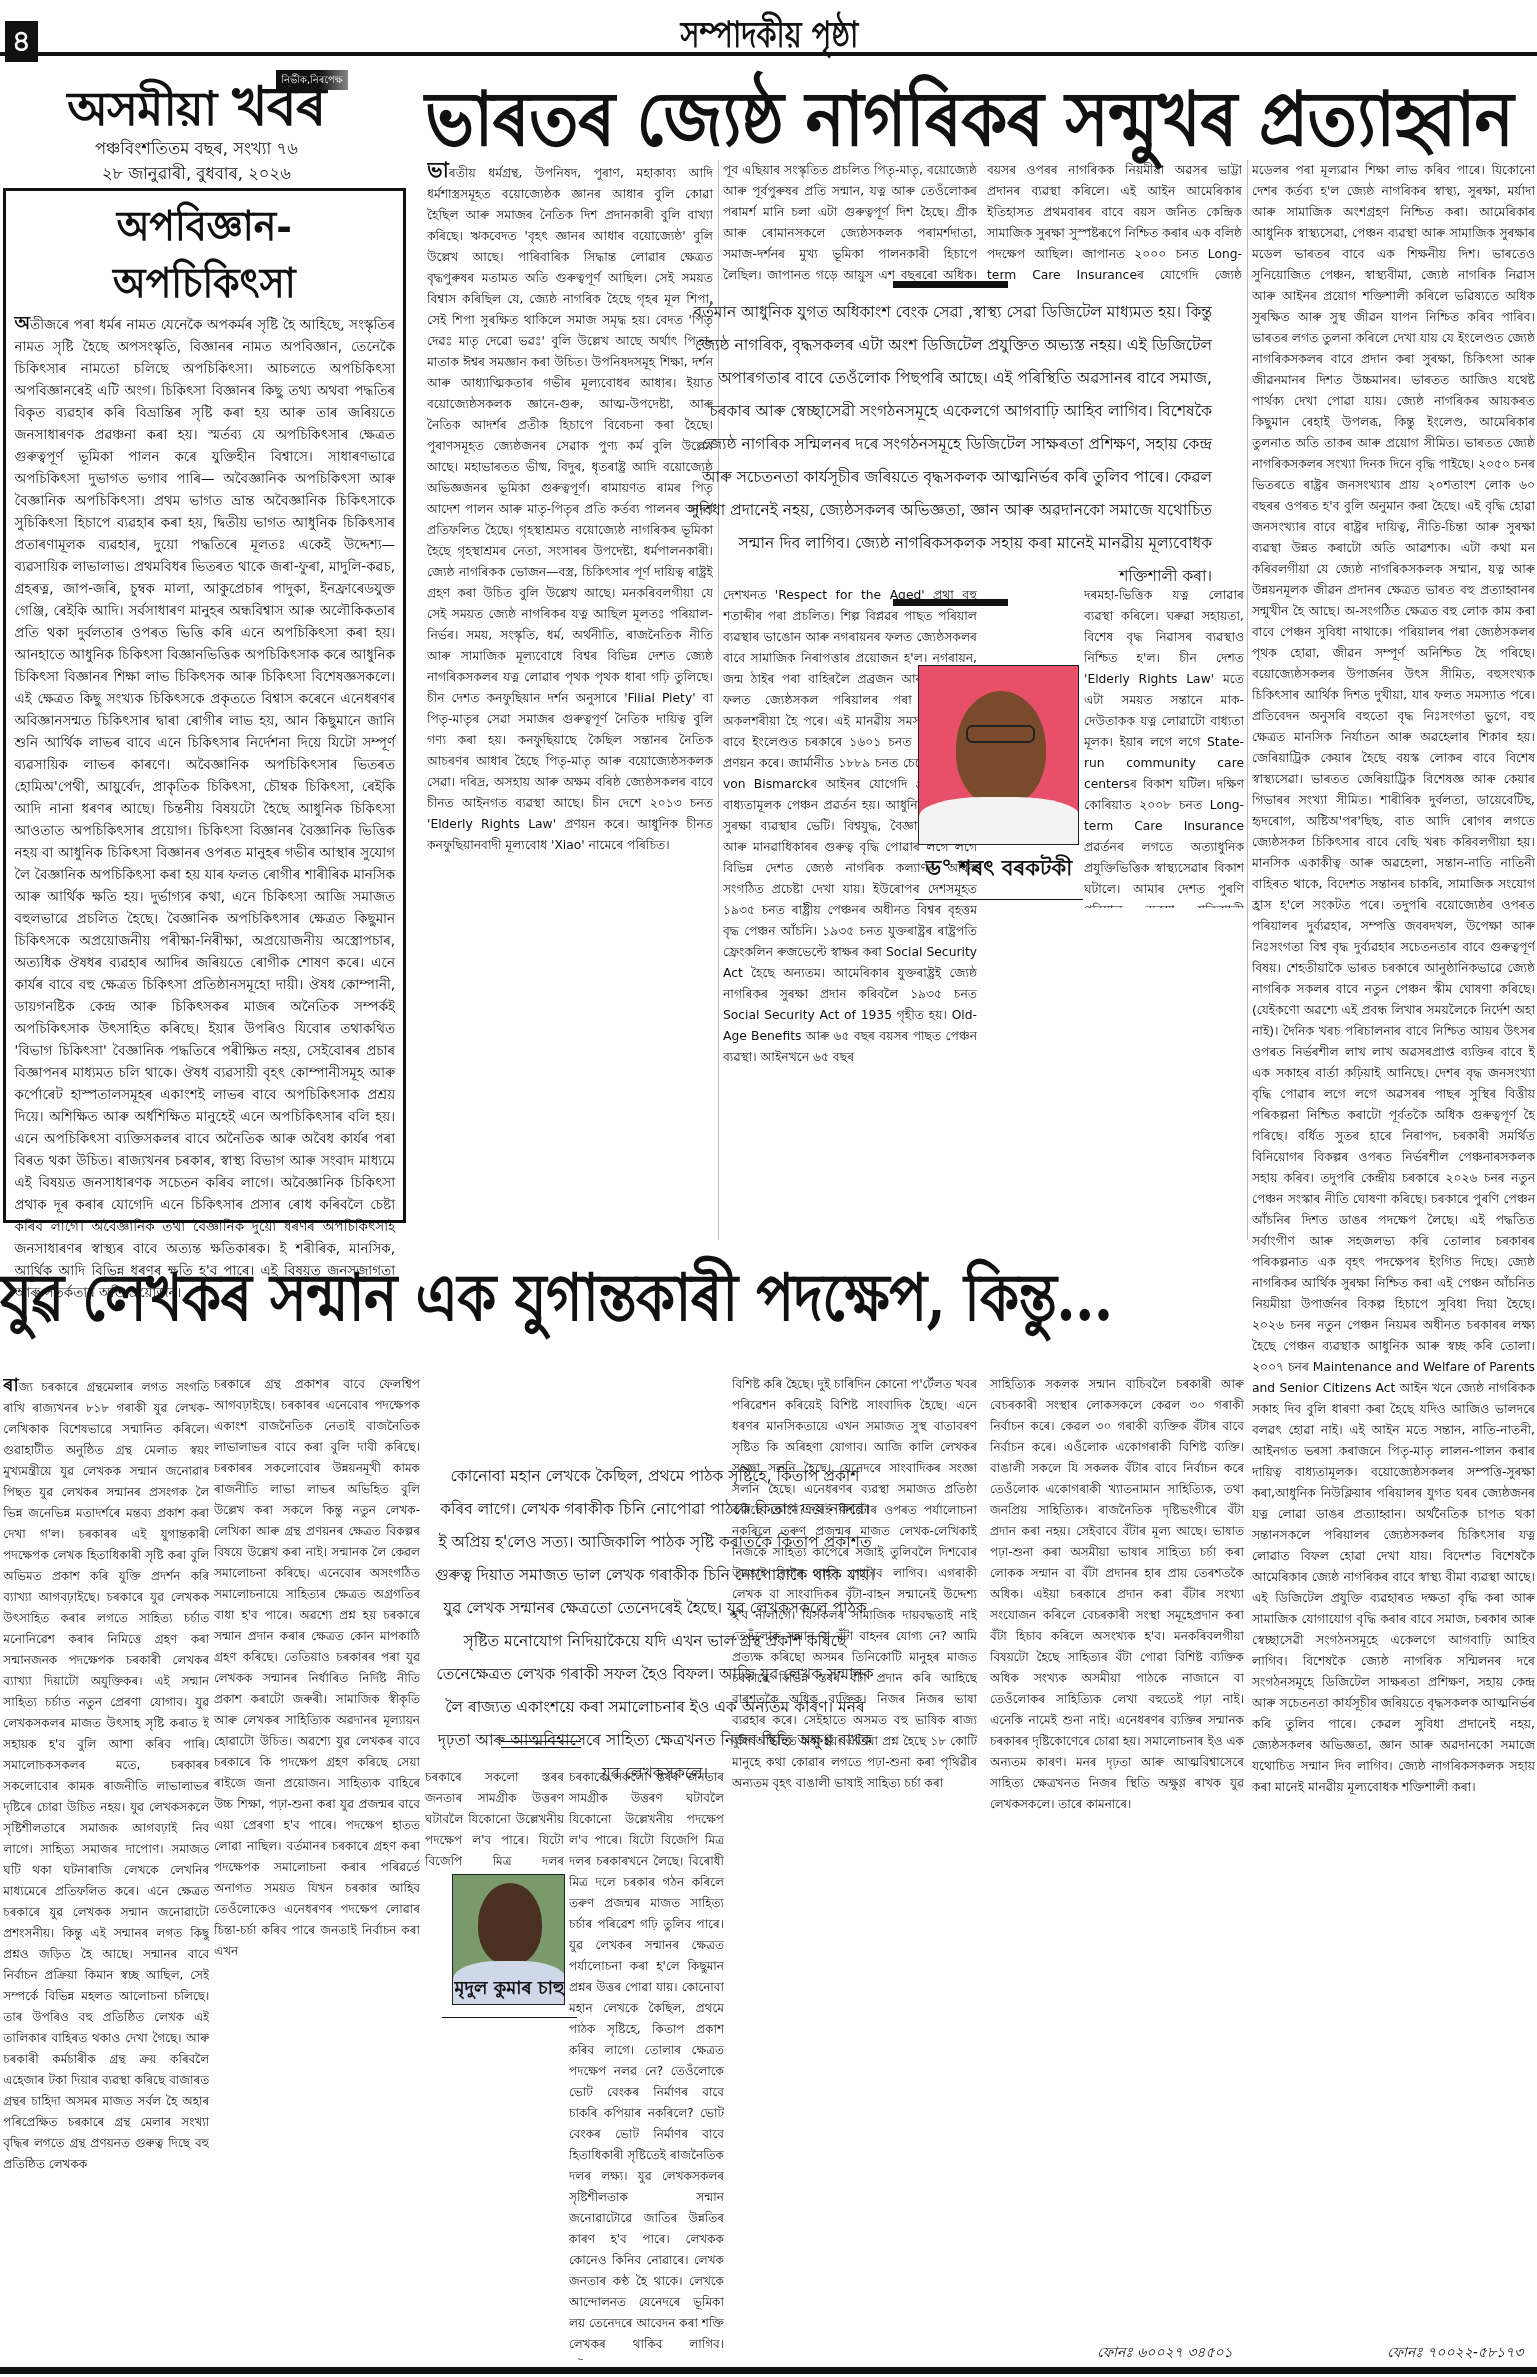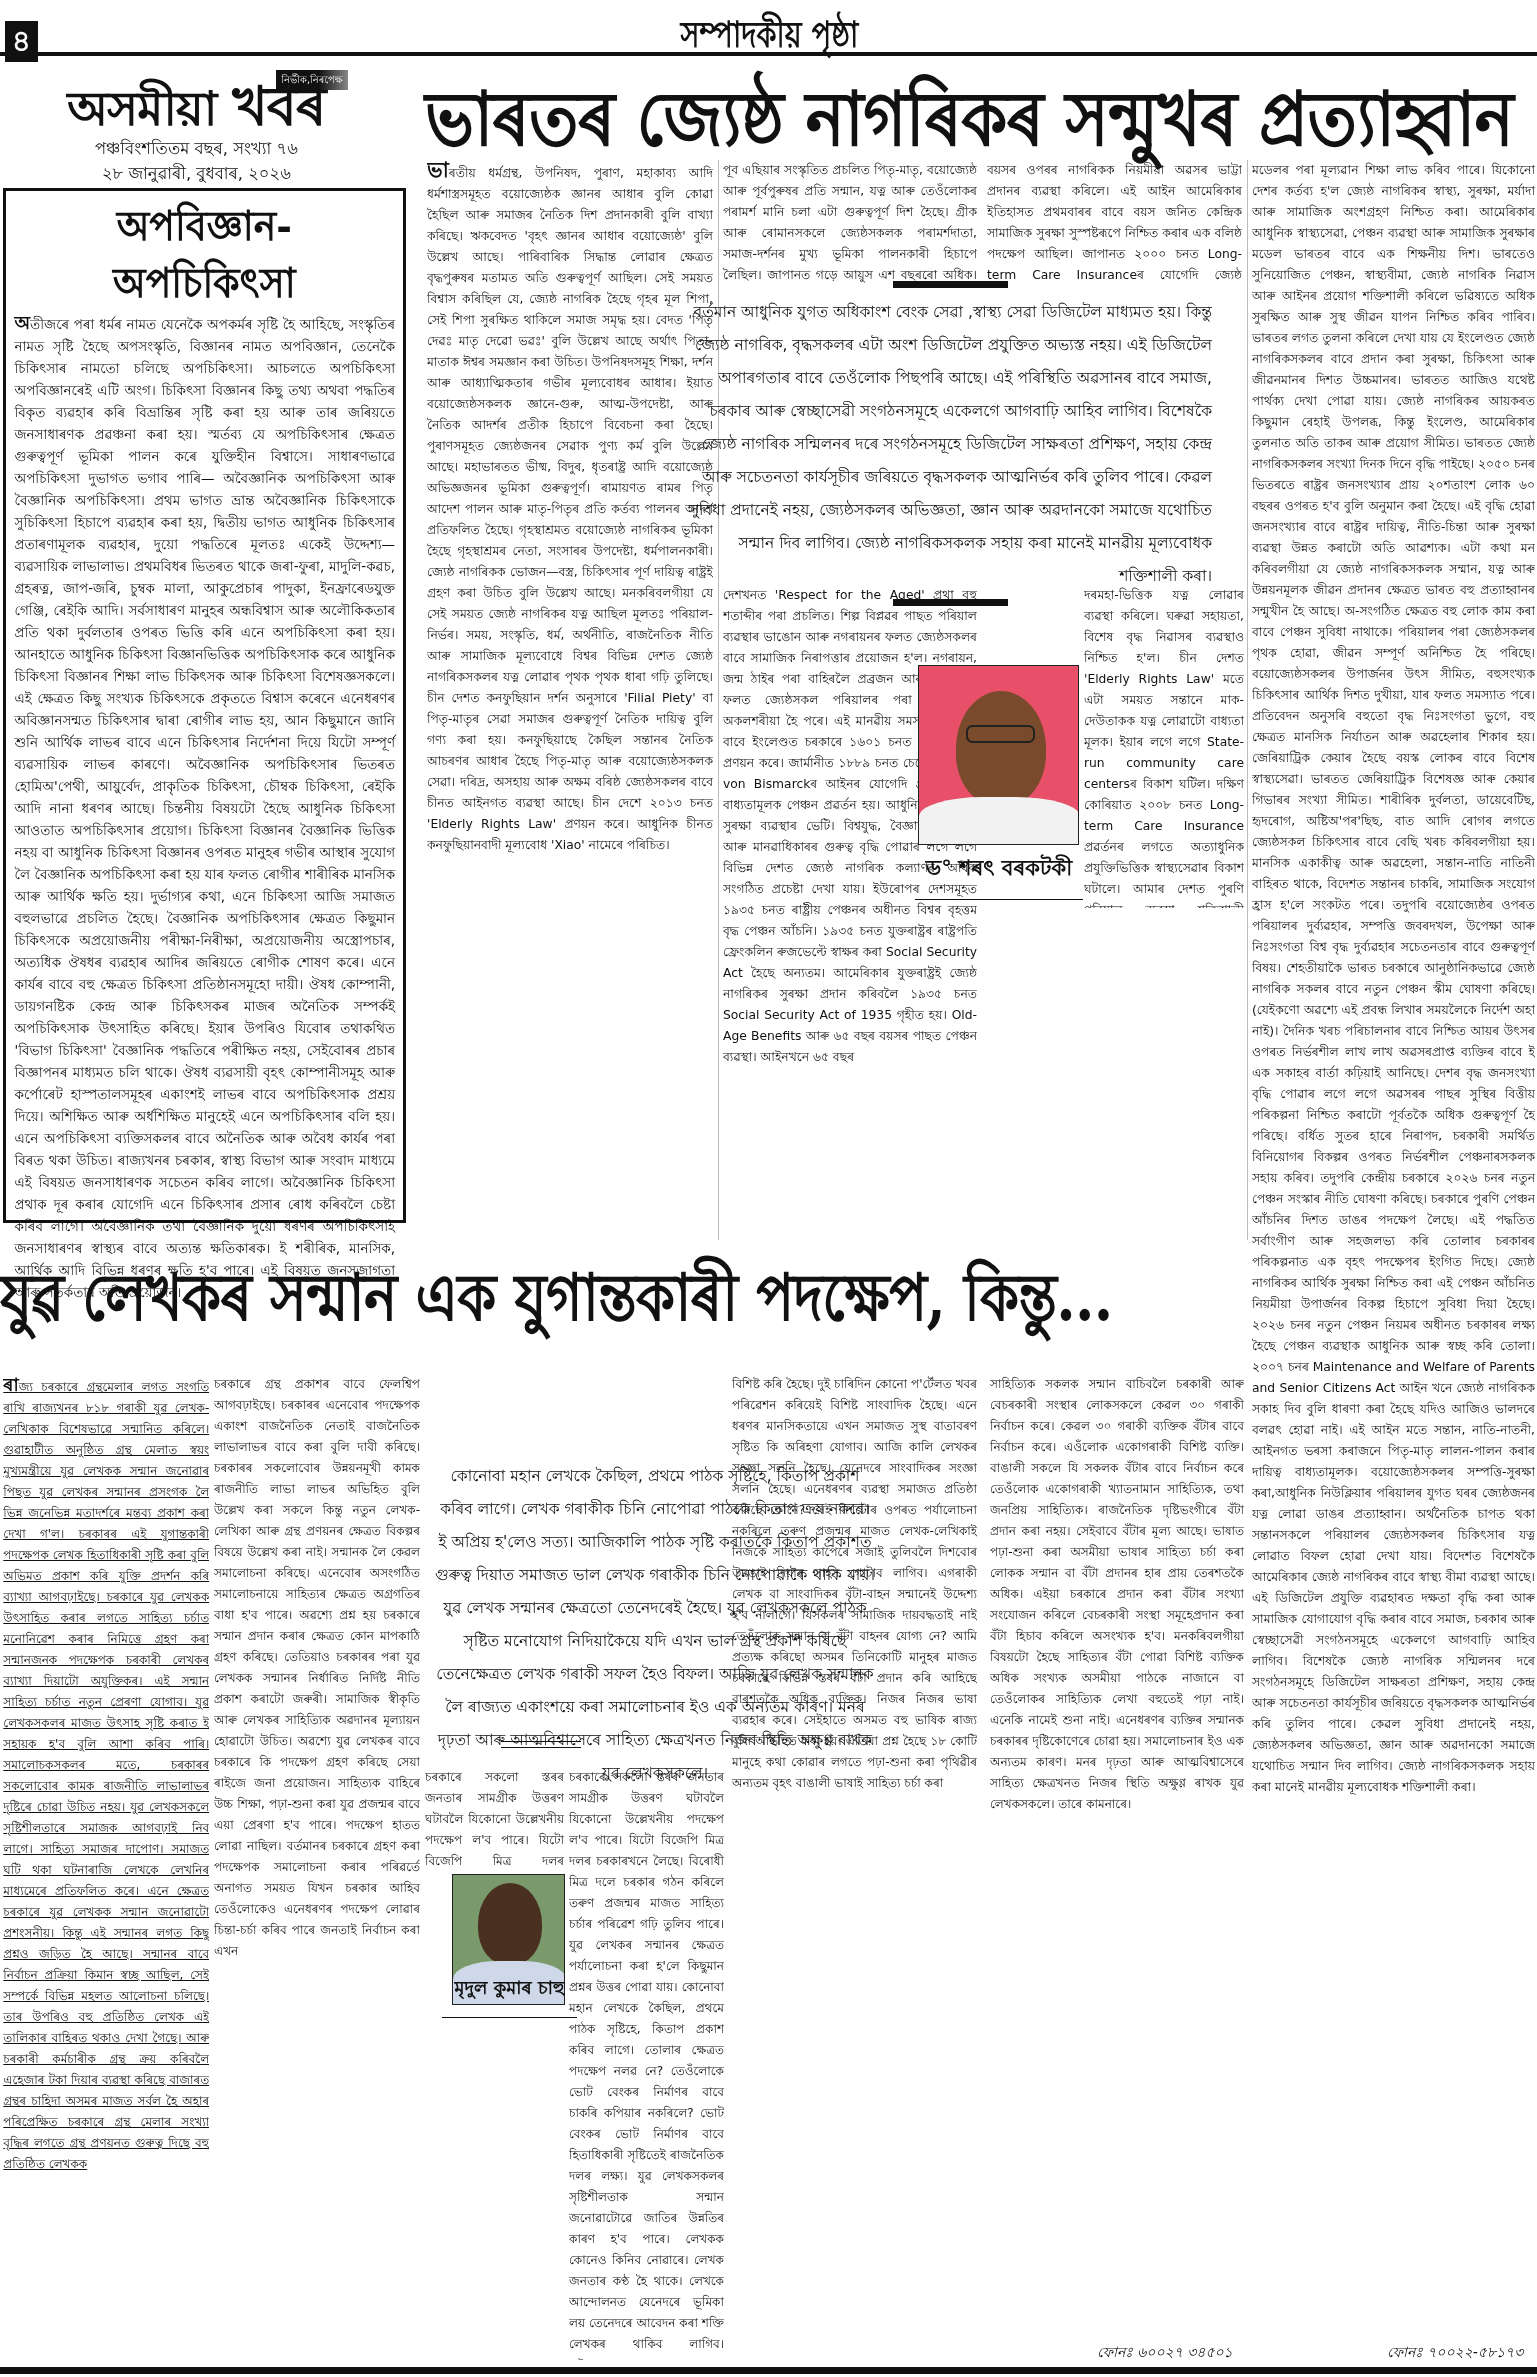--- a/index.html
+++ b/index.html
@@ -109,21 +109,21 @@
   <div style="position:absolute;left:47px;top:59px;width:69px;height:18px;border:2.5px solid #222;border-radius:6.5px;"></div>
   <div style="position:absolute;left:0;top:131px;width:161px;height:49px;background:#f2f2f2;border-radius:40% 40% 0 0;"></div>
 </div>
 <div class="byline" style="left:915px; top:852px; width:168px; font-size:21px;">ড° শৰৎ বৰকটকী</div>
 
 <div class="vrule" style="left:1247px; top:160px; height:1080px;"></div>
 <div class="col" style="left:1252px; top:160px; width:283px; height:2148px;">মডেলৰ পৰা মূল্যৱান শিক্ষা লাভ কৰিব পাৰে। যিকোনো দেশৰ কৰ্তব্য হ'ল জ্যেষ্ঠ নাগৰিকৰ স্বাস্থ্য, সুৰক্ষা, মৰ্যাদা আৰু সামাজিক অংশগ্ৰহণ নিশ্চিত কৰা। আমেৰিকাৰ আধুনিক স্বাস্থ্যসেৱা, পেঞ্চন ব্যৱস্থা আৰু সামাজিক সুৰক্ষাৰ মডেল ভাৰতৰ বাবে এক শিক্ষনীয় দিশ। ভাৰতেও সুনিয়োজিত পেঞ্চন, স্বাস্থ্যবীমা, জ্যেষ্ঠ নাগৰিক নিৱাস আৰু আইনৰ প্ৰয়োগ শক্তিশালী কৰিলে ভৱিষ্যতে অধিক সুৰক্ষিত আৰু সুস্থ জীৱন যাপন নিশ্চিত কৰিব পাৰিব। ভাৰতৰ লগত তুলনা কৰিলে দেখা যায় যে ইংলেণ্ডত জ্যেষ্ঠ নাগৰিকসকলৰ বাবে প্ৰদান কৰা সুৰক্ষা, চিকিৎসা আৰু জীৱনমানৰ দিশত উচ্চমানৰ। ভাৰতত আজিও যথেষ্ট পাৰ্থক্য দেখা পোৱা যায়। জ্যেষ্ঠ নাগৰিকৰ আয়কৰত কিছুমান ৰেহাই উপলব্ধ, কিন্তু ইংলেণ্ড, আমেৰিকাৰ তুলনাত অতি তাকৰ আৰু প্ৰয়োগ সীমিত। ভাৰতত জ্যেষ্ঠ নাগৰিকসকলৰ সংখ্যা দিনক দিনে বৃদ্ধি পাইছে। ২০৫০ চনৰ ভিতৰতে ৰাষ্ট্ৰৰ জনসংখ্যাৰ প্ৰায় ২০শতাংশ লোক ৬০ বছৰৰ ওপৰত হ'ব বুলি অনুমান কৰা হৈছে। এই বৃদ্ধি হোৱা জনসংখ্যাৰ বাবে ৰাষ্ট্ৰৰ দায়িত্ব, নীতি-চিন্তা আৰু সুৰক্ষা ব্যৱস্থা উন্নত কৰাটো অতি আৱশ্যক। এটা কথা মন কৰিবলগীয়া যে জ্যেষ্ঠ নাগৰিকসকলক সম্মান, যত্ন আৰু উন্নয়নমূলক জীৱন প্ৰদানৰ ক্ষেত্ৰত ভাৰত বহু প্ৰত্যাহ্বানৰ সন্মুখীন হৈ আছে। অ-সংগঠিত ক্ষেত্ৰত বহু লোক কাম কৰা বাবে পেঞ্চন সুবিধা নাথাকে। পৰিয়ালৰ পৰা জ্যেষ্ঠসকলৰ পৃথক হোৱা, জীৱন সম্পূৰ্ণ অনিশ্চিত হৈ পৰিছে। বয়োজ্যেষ্ঠসকলৰ উপাৰ্জনৰ উৎস সীমিত, বহুসংখ্যক চিকিৎসাৰ আৰ্থিক দিশত দুখীয়া, যাৰ ফলত সমস্যাত পৰে। প্ৰতিবেদন অনুসৰি বহুতো বৃদ্ধ নিঃসংগতা ভুগে, বহু ক্ষেত্ৰত মানসিক নিৰ্যাতন আৰু অৱহেলাৰ শিকাৰ হয়। জেৰিয়াট্ৰিক কেয়াৰ হৈছে বয়স্ক লোকৰ বাবে বিশেষ স্বাস্থ্যসেৱা। ভাৰতত জেৰিয়াট্ৰিক বিশেষজ্ঞ আৰু কেয়াৰ গিভাৰৰ সংখ্যা সীমিত। শাৰীৰিক দুৰ্বলতা, ডায়েবেটিছ, হৃদৰোগ, অষ্টিঅ'পৰ'ছিছ, বাত আদি ৰোগৰ লগতে জ্যেষ্ঠসকল চিকিৎসাৰ বাবে বেছি খৰচ কৰিবলগীয়া হয়। মানসিক একাকীত্ব আৰু অৱহেলা, সন্তান-নাতি নাতিনী বাহিৰত থাকে, বিদেশত সন্তানৰ চাকৰি, সামাজিক সংযোগ হ্ৰাস হ'লে সংকটত পৰে। তদুপৰি বয়োজ্যেষ্ঠৰ ওপৰত পৰিয়ালৰ দুৰ্ব্যৱহাৰ, সম্পত্তি জবৰদখল, উপেক্ষা আৰু নিঃসংগতা বিশ্ব বৃদ্ধ দুৰ্ব্যৱহাৰ সচেতনতাৰ বাবে গুৰুত্বপূৰ্ণ বিষয়। শেহতীয়াকৈ ভাৰত চৰকাৰে আনুষ্ঠানিকভাৱে জ্যেষ্ঠ নাগৰিক সকলৰ বাবে নতুন পেঞ্চন স্কীম ঘোষণা কৰিছে। (যেইকণো অৱশ্যে এই প্ৰবন্ধ লিখাৰ সময়লৈকে নিৰ্দেশ অহা নাই)। দৈনিক খৰচ পৰিচালনাৰ বাবে নিশ্চিত আয়ৰ উৎসৰ ওপৰত নিৰ্ভৰশীল লাখ লাখ অৱসৰপ্ৰাপ্ত ব্যক্তিৰ বাবে ই এক সকাহৰ বাৰ্তা কঢ়িয়াই আনিছে। দেশৰ বৃদ্ধ জনসংখ্যা বৃদ্ধি পোৱাৰ লগে লগে অৱসৰৰ পাছৰ সুস্থিৰ বিত্তীয় পৰিকল্পনা নিশ্চিত কৰাটো পূৰ্বতকৈ অধিক গুৰুত্বপূৰ্ণ হৈ পৰিছে। বৰ্ধিত সুতৰ হাৰে নিৰাপদ, চৰকাৰী সমৰ্থিত বিনিয়োগৰ বিকল্পৰ ওপৰত নিৰ্ভৰশীল পেঞ্চনাৰসকলক সহায় কৰিব। তদুপৰি কেন্দ্ৰীয় চৰকাৰে ২০২৬ চনৰ নতুন পেঞ্চন সংস্কাৰ নীতি ঘোষণা কৰিছে। চৰকাৰে পুৰণি পেঞ্চন আঁচনিৰ দিশত ডাঙৰ পদক্ষেপ লৈছে। এই পদ্ধতিত সৰ্বাংগীণ আৰু সহজলভ্য কৰি তোলাৰ চৰকাৰৰ পৰিকল্পনাত এক বৃহৎ পদক্ষেপৰ ইংগিত দিছে। জ্যেষ্ঠ নাগৰিকৰ আৰ্থিক সুৰক্ষা নিশ্চিত কৰা এই পেঞ্চন আঁচনিত নিয়মীয়া উপাৰ্জনৰ বিকল্প হিচাপে সুবিধা দিয়া হৈছে। ২০২৬ চনৰ নতুন পেঞ্চন নিয়মৰ অধীনত চৰকাৰৰ লক্ষ্য হৈছে পেঞ্চন ব্যৱস্থাক আধুনিক আৰু স্বচ্ছ কৰি তোলা। ২০০৭ চনৰ Maintenance and Welfare of Parents and Senior Citizens Act আইন খনে জ্যেষ্ঠ নাগৰিকক সকাহ দিব বুলি ধাৰণা কৰা হৈছে যদিও আজিও ভালদৰে বলৱৎ হোৱা নাই। এই আইন মতে সন্তান, নাতি-নাতনী, আইনগত ভৰসা কৰাজনে পিতৃ-মাতৃ লালন-পালন কৰাৰ দায়িত্ব বাধ্যতামূলক। বয়োজ্যেষ্ঠসকলৰ সম্পত্তি-সুৰক্ষা কৰা,আধুনিক নিউক্লিয়াৰ পৰিয়ালৰ যুগত ঘৰৰ জ্যেষ্ঠজনৰ যত্ন লোৱা ডাঙৰ প্ৰত্যাহ্বান। অৰ্থনৈতিক চাপত থকা সন্তানসকলে পৰিয়ালৰ জ্যেষ্ঠসকলৰ চিকিৎসাৰ যত্ন লোৱাত বিফল হোৱা দেখা যায়। বিদেশত বিশেষকৈ আমেৰিকাৰ জ্যেষ্ঠ নাগৰিকৰ বাবে স্বাস্থ্য বীমা ব্যৱস্থা আছে। এই ডিজিটেল প্ৰযুক্তি ব্যৱহাৰত দক্ষতা বৃদ্ধি কৰা আৰু সামাজিক যোগাযোগ বৃদ্ধি কৰাৰ বাবে সমাজ, চৰকাৰ আৰু স্বেচ্ছাসেৱী সংগঠনসমূহে একেলগে আগবাঢ়ি আহিব লাগিব। বিশেষকৈ জ্যেষ্ঠ নাগৰিক সন্মিলনৰ দৰে সংগঠনসমূহে ডিজিটেল সাক্ষৰতা প্ৰশিক্ষণ, সহায় কেন্দ্ৰ আৰু সচেতনতা কাৰ্যসূচীৰ জৰিয়তে বৃদ্ধসকলক আত্মনিৰ্ভৰ কৰি তুলিব পাৰে। কেৱল সুবিধা প্ৰদানেই নহয়, জ্যেষ্ঠসকলৰ অভিজ্ঞতা, জ্ঞান আৰু অৱদানকো সমাজে যথোচিত সন্মান দিব লাগিব। জ্যেষ্ঠ নাগৰিকসকলক সহায় কৰা মানেই মানৱীয় মূল্যবোধক শক্তিশালী কৰা।</div>
 
 <div class="abs headline2">যুৱ লেখকৰ সন্মান এক যুগান্তকাৰী পদক্ষেপ, কিন্তু...</div>
 
-<div class="col" style="left:3.3px; top:1374px; width:206px; height:986px; font-size:12px;text-decoration:underline;">
+<div class="col" style="left:3.3px; top:1374px; width:206px; height:986px; font-size:12px;">
   <span class="dropcap" style="font-size:18px">ৰা</span><span>জ্য চৰকাৰে গ্ৰন্থমেলাৰ লগত সংগতি ৰাখি ৰাজ্যখনৰ ৮১৮ গৰাকী যুৱ লেখক-লেখিকাক বিশেষভাৱে সন্মানিত কৰিলে। গুৱাহাটীত অনুষ্ঠিত গ্ৰন্থ মেলাত স্বয়ং মুখ্যমন্ত্ৰীয়ে যুৱ লেখকক সন্মান জনোৱাৰ পিছত যুৱ লেখকৰ সন্মানৰ প্ৰসংগক লৈ ভিন্ন জনেভিন্ন মতাদৰ্শৰে মন্তব্য প্ৰকাশ কৰা দেখা গ'ল। চৰকাৰৰ এই যুগান্তকাৰী পদক্ষেপক লেখক হিতাধিকাৰী সৃষ্টি কৰা বুলি অভিমত প্ৰকাশ কৰি যুক্তি প্ৰদৰ্শন কৰি ব্যাখ্যা আগবঢ়াইছে। চৰকাৰে যুৱ লেখকক উৎসাহিত কৰাৰ লগতে সাহিত্য চৰ্চাত মনোনিৱেশ কৰাৰ নিমিত্তে গ্ৰহণ কৰা সন্মানজনক পদক্ষেপক চৰকাৰী লেখকৰ ব্যাখ্যা দিয়াটো অযুক্তিকৰ। এই সন্মান সাহিত্য চৰ্চাত নতুন প্ৰেৰণা যোগাব। যুৱ লেখকসকলৰ মাজত উৎসাহ সৃষ্টি কৰাত ই সহায়ক হ'ব বুলি আশা কৰিব পাৰি। সমালোচকসকলৰ মতে, চৰকাৰৰ সকলোবোৰ কামক ৰাজনীতি লাভালাভৰ দৃষ্টিৰে চোৱা উচিত নহয়। যুৱ লেখকসকলে সৃষ্টিশীলতাৰে সমাজক আগবঢ়াই নিব লাগে। সাহিত্য সমাজৰ দাপোণ। সমাজত ঘটি থকা ঘটনাৰাজি লেখকে লেখনিৰ মাধ্যমেৰে প্ৰতিফলিত কৰে। এনে ক্ষেত্ৰত চৰকাৰে যুৱ লেখকক সন্মান জনোৱাটো প্ৰশংসনীয়। কিন্তু এই সন্মানৰ লগত কিছু প্ৰশ্নও জড়িত হৈ আছে। সন্মানৰ বাবে নিৰ্বাচন প্ৰক্ৰিয়া কিমান স্বচ্ছ আছিল, সেই সম্পৰ্কে বিভিন্ন মহলত আলোচনা চলিছে। তাৰ উপৰিও বহু প্ৰতিষ্ঠিত লেখক এই তালিকাৰ বাহিৰত থকাও দেখা গৈছে। আৰু চৰকাৰী কৰ্মচাৰীক গ্ৰন্থ ক্ৰয় কৰিবলৈ এহেজাৰ টকা দিয়াৰ ব্যৱস্থা কৰিছে বাজাৰত গ্ৰন্থৰ চাহিদা অসমৰ মাজত সৰ্বল হৈ অহাৰ পৰিপ্ৰেক্ষিত চৰকাৰে গ্ৰন্থ মেলাৰ সংখ্যা বৃদ্ধিৰ লগতে গ্ৰন্থ প্ৰণয়নত গুৰুত্ব দিছে বহু প্ৰতিষ্ঠিত লেখকক</span>
 </div>
 <div class="col" style="left:214px; top:1374px; width:206px; height:986px; font-size:12px;">চৰকাৰে গ্ৰন্থ প্ৰকাশৰ বাবে ফেলশ্বিপ আগবঢ়াইছে। চৰকাৰৰ এনেবোৰ পদক্ষেপক একাংশ বাজনৈতিক নেতাই বাজনৈতিক লাভালাভৰ বাবে কৰা বুলি দাবী কৰিছে। চৰকাৰৰ সকলোবোৰ উন্নয়নমূখী কামক ৰাজনীতি লাভা লাভৰ অভিহিত বুলি উল্লেখ কৰা সকলে কিন্তু নতুন লেখক-লেখিকা আৰু গ্ৰন্থ প্ৰণয়নৰ ক্ষেত্ৰত বিকল্পৰ বিষয়ে উল্লেখ কৰা নাই। সন্মানক লৈ কেৱল সমালোচনা কৰিছে। এনেবোৰ অসংগঠিত সমালোচনায়ে সাহিত্যৰ ক্ষেত্ৰত অগ্ৰগতিৰ বাধা হ'ব পাৰে। অৱশ্যে প্ৰশ্ন হয় চৰকাৰে সন্মান প্ৰদান কৰাৰ ক্ষেত্ৰত কোন মাপকাঠি গ্ৰহণ কৰিছে। তেতিয়াও চৰকাৰৰ পৰা যুৱ লেখকক সন্মানৰ নিৰ্ধাৰিত নিৰ্দিষ্ট নীতি প্ৰকাশ কৰাটো জৰুৰী। সামাজিক স্বীকৃতি আৰু লেখকৰ সাহিত্যিক অৱদানৰ মূল্যায়ন হোৱাটো উচিত। অৱশ্যে যুৱ লেখকৰ বাবে চৰকাৰে কি পদক্ষেপ গ্ৰহণ কৰিছে সেয়া ৰাইজে জনা প্ৰয়োজন। সাহিত্যক বাহিৰে উচ্চ শিক্ষা, পঢ়া-শুনা কৰা যুৱ প্ৰজন্মৰ বাবে এয়া প্ৰেৰণা হ'ব পাৰে। পদক্ষেপ হাতত লোৱা নাছিল। বৰ্তমানৰ চৰকাৰে গ্ৰহণ কৰা পদক্ষেপক সমালোচনা কৰাৰ পৰিৱৰ্তে অনাগত সময়ত যিখন চৰকাৰ আহিব তেওঁলোকেও এনেধৰণৰ পদক্ষেপ লোৱাৰ চিন্তা-চৰ্চা কৰিব পাৰে জনতাই নিৰ্বাচন কৰা এখন</div>
 
 <div class="abs pullquote2">কোনোবা মহান লেখকে কৈছিল, প্ৰথমে পাঠক সৃষ্টিহে, কিতাপ প্ৰকাশ কৰিব লাগে। লেখক গৰাকীক চিনি নোপোৱা পাঠকে কিতাপ ক্ৰয় নকৰে। ই অপ্ৰিয় হ'লেও সত্য। আজিকালি পাঠক সৃষ্টি কৰাতকৈ কিতাপ প্ৰকাশত গুৰুত্ব দিয়াত সমাজত ভাল লেখক গৰাকীক চিনি নোপোৱাকৈ থাকি যায়। যুৱ লেখক সন্মানৰ ক্ষেত্ৰতো তেনেদৰেই হৈছে। যুৱ লেখকসকলে পাঠক সৃষ্টিত মনোযোগ নিদিয়াকৈয়ে যদি এখন ভাল গ্ৰন্থ প্ৰকাশ কৰিছে তেনেক্ষেত্ৰত লেখক গৰাকী সফল হৈও বিফল। আজি যুৱ লেখক সন্মানক লৈ ৰাজ্যত একাংশয়ে কৰা সমালোচনাৰ ইও এক অন্যতম কাৰণ। মনৰ দৃঢ়তা আৰু আত্মবিশ্বাসেৰে সাহিত্য ক্ষেত্ৰখনত নিজৰ স্থিতি অক্ষুণ্ণ ৰাখক যুৱ লেখকসকলে।</div>
 <div class="double-rule"></div>
 
 <div class="col" style="left:425px; top:1767px; width:139px; height:102px; font-size:12px;">চৰকাৰে সকলো স্তৰৰ জনতাৰ সামগ্ৰীক উত্তৰণ ঘটাবলৈ যিকোনো উল্লেখনীয় পদক্ষেপ ল'ব পাৰে। যিটো বিজেপি মিত্ৰ দলৰ চৰকাৰখনে লৈছে। বিৰোধী মিত্ৰ দলে চৰকাৰ গঠন কৰিলে তৰুণ প্ৰজন্মৰ মাজত সাহিত্য চৰ্চাৰ পৰিৱেশ গঢ়ি তুলিব পাৰে। যুৱ লেখকৰ সন্মানৰ ক্ষেত্ৰত পৰ্যালোচনা কৰা হ'লে কিছুমান প্ৰশ্নৰ উত্তৰ পোৱা যায়। কোনোবা মহান লেখকে কৈছিল, প্ৰথমে পাঠক সৃষ্টিহে, কিতাপ প্ৰকাশ কৰিব লাগে। তোলাৰ ক্ষেত্ৰত পদক্ষেপ নলৱ নে? তেওঁলোকে ভোট বেংকৰ নিৰ্মাণৰ বাবে চাকৰি কপিয়াৰ নকৰিলে? ভোট বেংকৰ ভোট নিৰ্মাণৰ বাবে হিতাধিকাৰী সৃষ্টিতেই ৰাজনৈতিক দলৰ লক্ষ্য। যুৱ লেখকসকলৰ সৃষ্টিশীলতাক সন্মান জনোৱাটোৱে জাতিৰ উন্নতিৰ কাৰণ হ'ব পাৰে। লেখকক কোনেও কিনিব নোৱাৰে। লেখক জনতাৰ কণ্ঠ হৈ থাকে। লেখকে আন্দোলনত যেনেদৰে ভূমিকা লয় তেনেদৰে আবেদন কৰা শক্তি লেখকৰ থাকিব লাগিব। এইক্ষেত্ৰত যুৱ লেখকৰ সন্মানক সমালোচনা কৰা লেখকসকলে সাহিত্যৰ প্ৰতি কিমান দায়বদ্ধ তাক বিবেচনা কৰিব লাগিব। ৰোচ সংখ্যক বঁটাই হৈছে তুষ্টিকৰণৰ নিমিত্তে অগ্ৰজ-কে পত্ৰ সৰ্বাই সন্মান দিয়া পৰম্পৰা অসমত কিছুদিনৰ পৰা জোৰাৰ উঠিছে। সমাজত সামান্য অৱদান নথকা সকলকেও সমাজকৰ্মীৰ হোগা কৰাপে বিবেচিত হৈছে দুই এটা কবিতা লিখা সকলেও</div>
 
 <div class="photo photo2">

